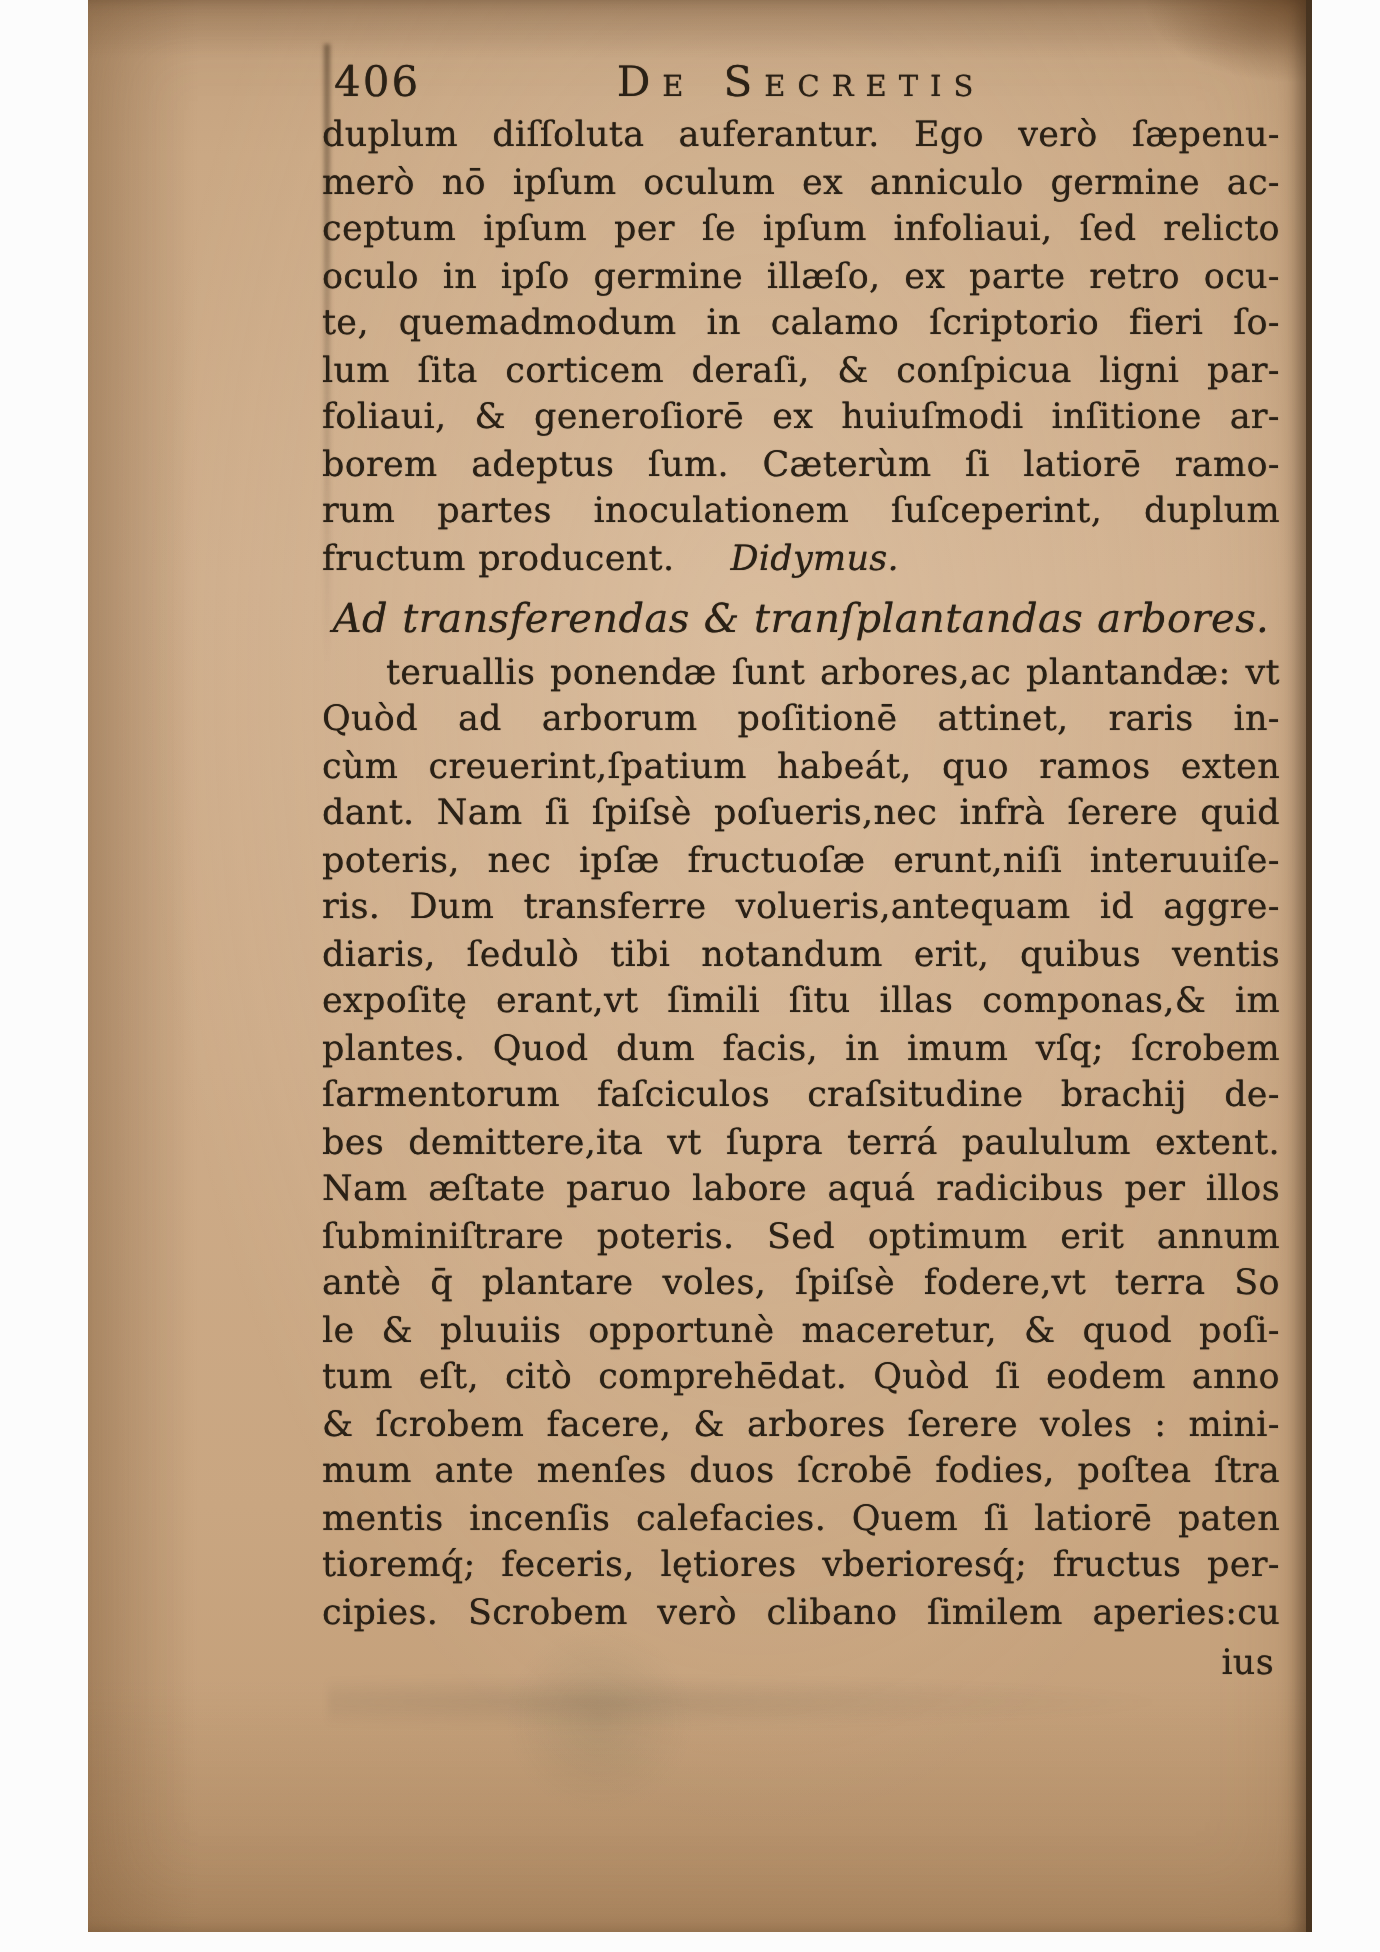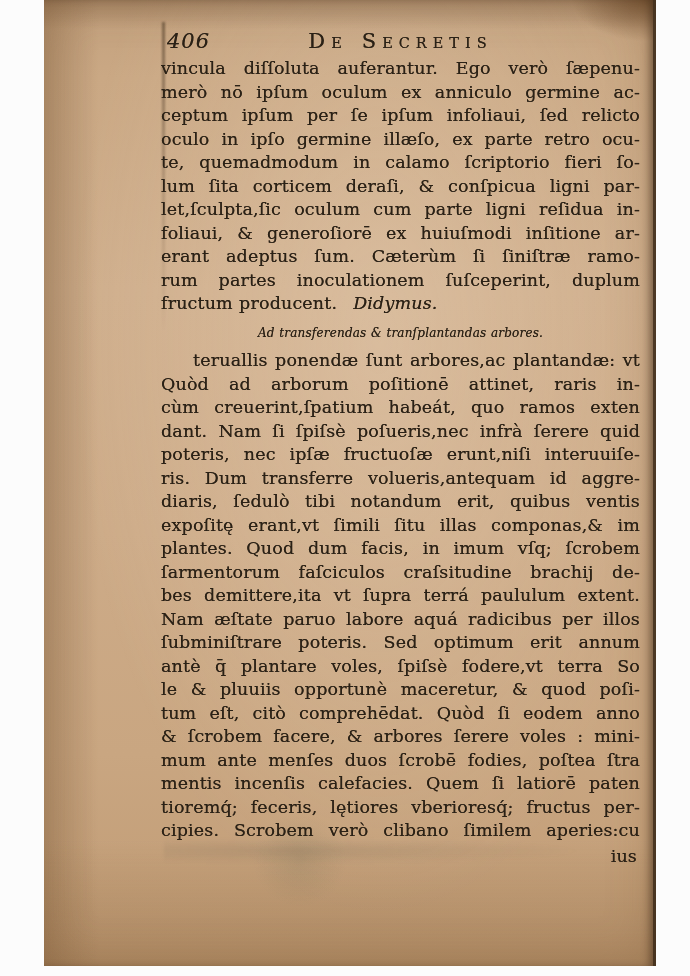--- a/index.html
+++ b/index.html
@@ -47,21 +47,20 @@
   }
   .pagehead{
     position:relative;
     height:27px;
   }
   .pagenum{
     position:absolute;
     left:6px;top:0;
     font-size:21px;
     letter-spacing:1px;
-    font-style:italic;
   }
   .runtitle{
     display:block;
     text-align:center;
     font-size:14.5px;
   }
   .rtw{
     display:inline-block;
     letter-spacing:6px;
     text-transform:uppercase;
@@ -75,26 +74,26 @@
     text-align:justify;
     text-align-last:justify;
     width:100%;
     overflow:hidden;
   }
   .endline{
     text-align-last:left;
   }
   .attrib{
     font-style:italic;
-    margin-left:16px;
+    margin-left:28px;
   }
   .heading{
     text-align:center;
     font-style:italic;
-    font-size:12px;
+    font-size:20px;
     letter-spacing:0.2px;
     margin-top:6px;
     margin-bottom:4px;
     line-height:23.5px;
   }
   .para2 div.line:nth-of-type(1){
     text-indent:32px;
   }
   .catchword{
     text-align:right;
@@ -120,29 +119,28 @@
     <div class="ghost"></div>
     <div class="textblock">
 
       <div class="pagehead">
         <span class="pagenum">406</span>
         <span class="runtitle"><span class="rtw">De</span><span class="rtw rtw2">Secretis</span></span>
       </div>
 
       <div class="para">
 
-      <div class="line">vincula diſſoluta auferantur. Ego verò ſæpenu-</div>
+      <div class="line">duplum diſſoluta auferantur. Ego verò ſæpenu-</div>
           <div class="line">merò nō ipſum oculum ex anniculo germine ac-</div>
           <div class="line">ceptum ipſum per ſe ipſum infoliaui, ſed relicto</div>
           <div class="line">oculo in ipſo germine illæſo, ex parte retro ocu-</div>
           <div class="line">te, quemadmodum in calamo ſcriptorio fieri ſo-</div>
           <div class="line">lum ſita corticem deraſi, &amp; conſpicua ligni par-</div>
-          <div class="line">let,ſculpta,ſic oculum cum parte ligni reſidua in-</div>
           <div class="line">foliaui, &amp; generoſiorē ex huiuſmodi inſitione ar-</div>
-          <div class="line">erant adeptus ſum. Cæterùm ſi ſiniſtræ ramo-</div>
+          <div class="line">borem adeptus ſum. Cæterùm ſi latiorē ramo-</div>
           <div class="line">rum partes inoculationem ſuſceperint, duplum</div>
         </div>
 
       <div class="line endline">
         <span>fructum producent.</span><span class="attrib">Didymus.</span>
       </div>
 
       <div class="heading">Ad transferendas &amp; tranſplantandas arbores.</div>
 
       <div class="para para2">

